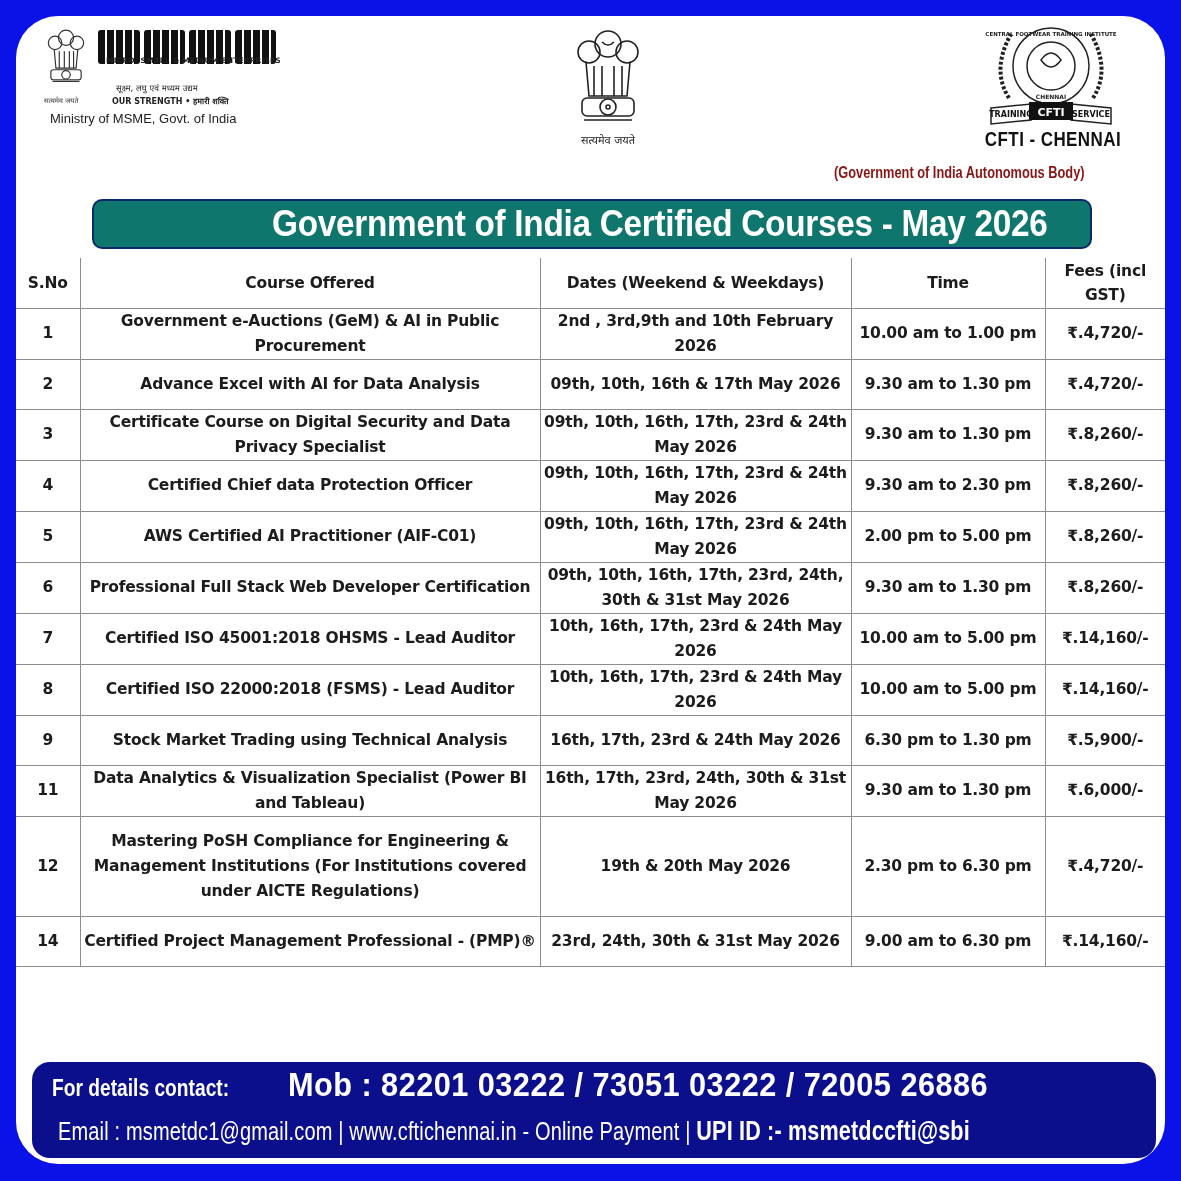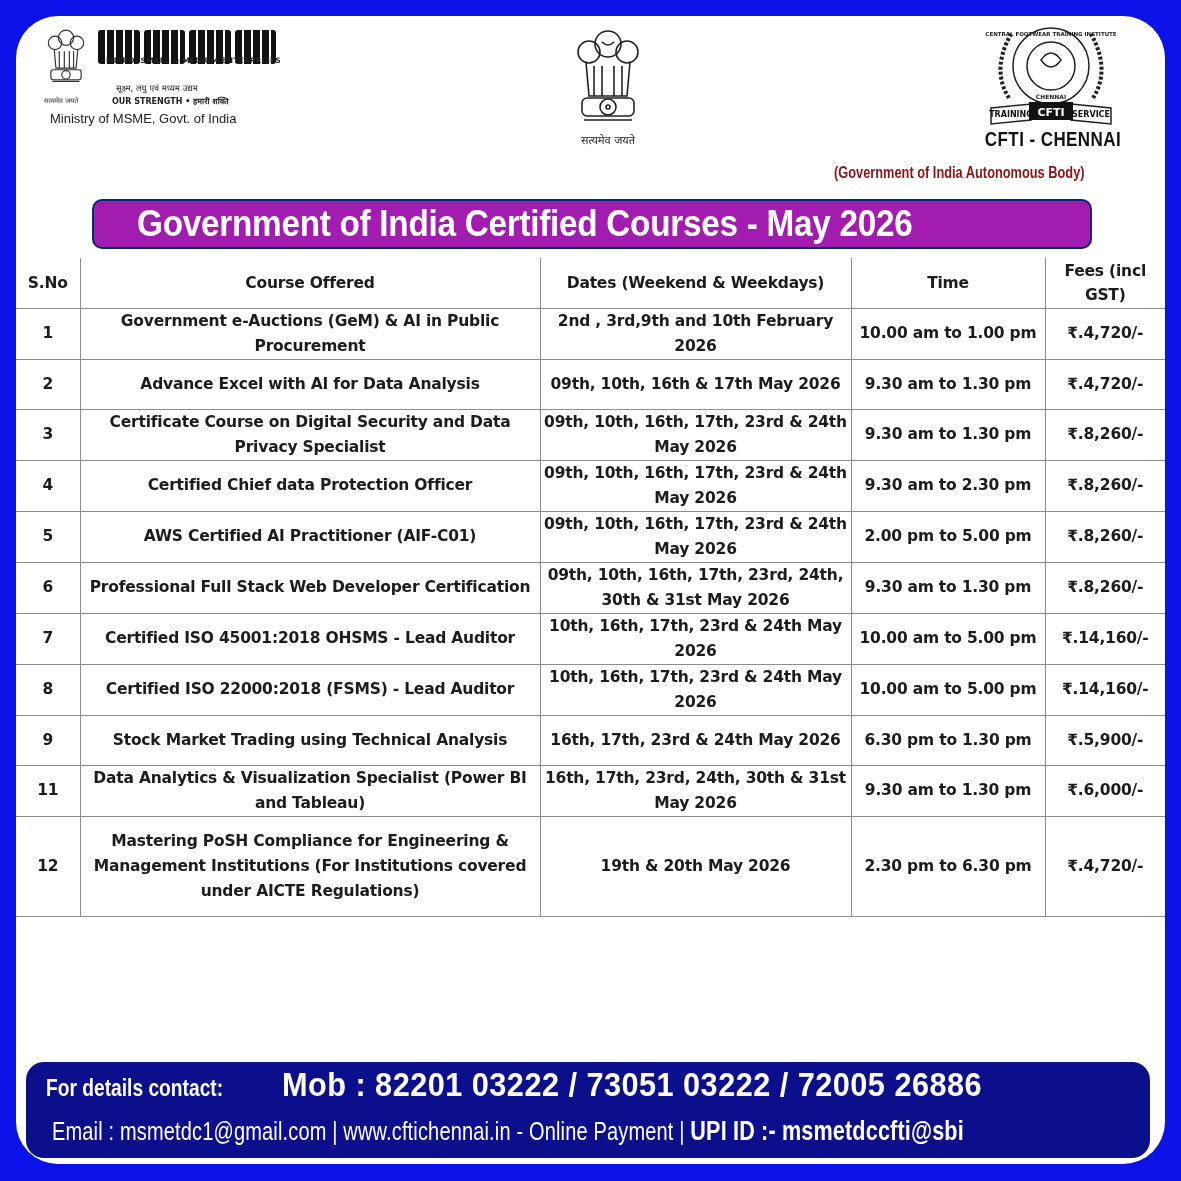--- a/index.html
+++ b/index.html
@@ -51,23 +51,23 @@
     transform-origin: left top;
   }
   .org-title .main { font-size: 29px; display: inline-block; transform: scaleX(.84); transform-origin: left; }
   .org-sub {
     position: absolute; left: 818px; top: 148px;
     font-family: "Liberation Sans", sans-serif; font-weight: bold; font-size: 16px;
     color: #8b1414; white-space: nowrap; transform: scaleX(.8); transform-origin: left;
   }
   .banner {
     position: absolute; left: 76px; top: 183px; width: 1000px; height: 50px;
-    background: #a21caf; border-radius: 10px;
+    background: #0f766e; border-radius: 10px;
     border: 2px solid #0a2a6a;
-    display: flex; align-items: center; justify-content: flex-start;
+    display: flex; align-items: center; justify-content: flex-end;
   }
   .banner-text {
     font-family: "Liberation Sans", sans-serif; font-weight: bold; font-size: 37px;
     color: #fff; white-space: nowrap; transform: scaleX(.9); letter-spacing: -.3px;
   }
 
   
   .courses {
     position: absolute; left: 0; top: 242px; width: 1149px;
     border-collapse: collapse; table-layout: fixed;
@@ -87,21 +87,21 @@
   .col-sno { width: 64px; }
   .col-course { width: 460px; }
   .col-dates { width: 311px; }
   .col-time { width: 194px; }
   .col-fees { width: 120px; }
   .cell-course { font-size: 15.5px; }
   .cell-fee { font-size: 15px; }
 
   
   .footer {
-    position: absolute; left: 10px; top: 1046px; width: 1124px; height: 96px;
+    position: absolute; left: 16px; top: 1046px; width: 1124px; height: 96px;
     background: #0c0f8c; border-radius: 18px;
     color: #fff; font-family: "Liberation Sans", sans-serif; font-weight: bold;
   }
   .footer-line1 { position: absolute; left: 20px; top: 4px; white-space: nowrap; display: flex; align-items: baseline; }
   .footer-label { font-size: 24px; transform: scaleX(.8); transform-origin: left; display: inline-block; width: 236px; }
   .footer-phones { font-size: 33px; letter-spacing: .5px; transform: scaleX(.93); transform-origin: left; display: inline-block; }
   .footer-line2 {
     position: absolute; left: 26px; top: 54px; white-space: nowrap;
     font-size: 25px; font-weight: normal;
     transform: scaleX(.8); transform-origin: left; letter-spacing: .2px;
@@ -267,20 +267,27 @@
         <td>9.30 am to 1.30 pm</td>
         <td class="cell-fee">₹.6,000/-</td>
       </tr>
       <tr class="tall">
         <td>12</td>
         <td class="cell-course">Mastering PoSH Compliance for Engineering &amp; Management Institutions (For Institutions covered under AICTE Regulations)</td>
         <td>19th &amp; 20th May 2026</td>
         <td>2.30 pm to 6.30 pm</td>
         <td class="cell-fee">₹.4,720/-</td>
       </tr>
+      <tr>
+        <td>14</td>
+        <td class="cell-course">Certified Project Management Professional - (PMP)®</td>
+        <td>23rd, 24th, 30th &amp; 31st May 2026</td>
+        <td>9.00 am to 6.30 pm</td>
+        <td class="cell-fee">₹.14,160/-</td>
+      </tr>
     </tbody>
   </table>
 
   <div class="footer">
     <div class="footer-line1">
       <span class="footer-label">For details contact:</span>
       <span class="footer-phones">Mob : 82201 03222 / 73051 03222 / 72005 26886</span>
     </div>
     <div class="footer-line2">
       <span>Email : msmetdc1@gmail.com</span><span> | </span><span>www.cftichennai.in - Online Payment</span><span> |  </span><span class="upi">UPI ID :- msmetdccfti@sbi</span>

